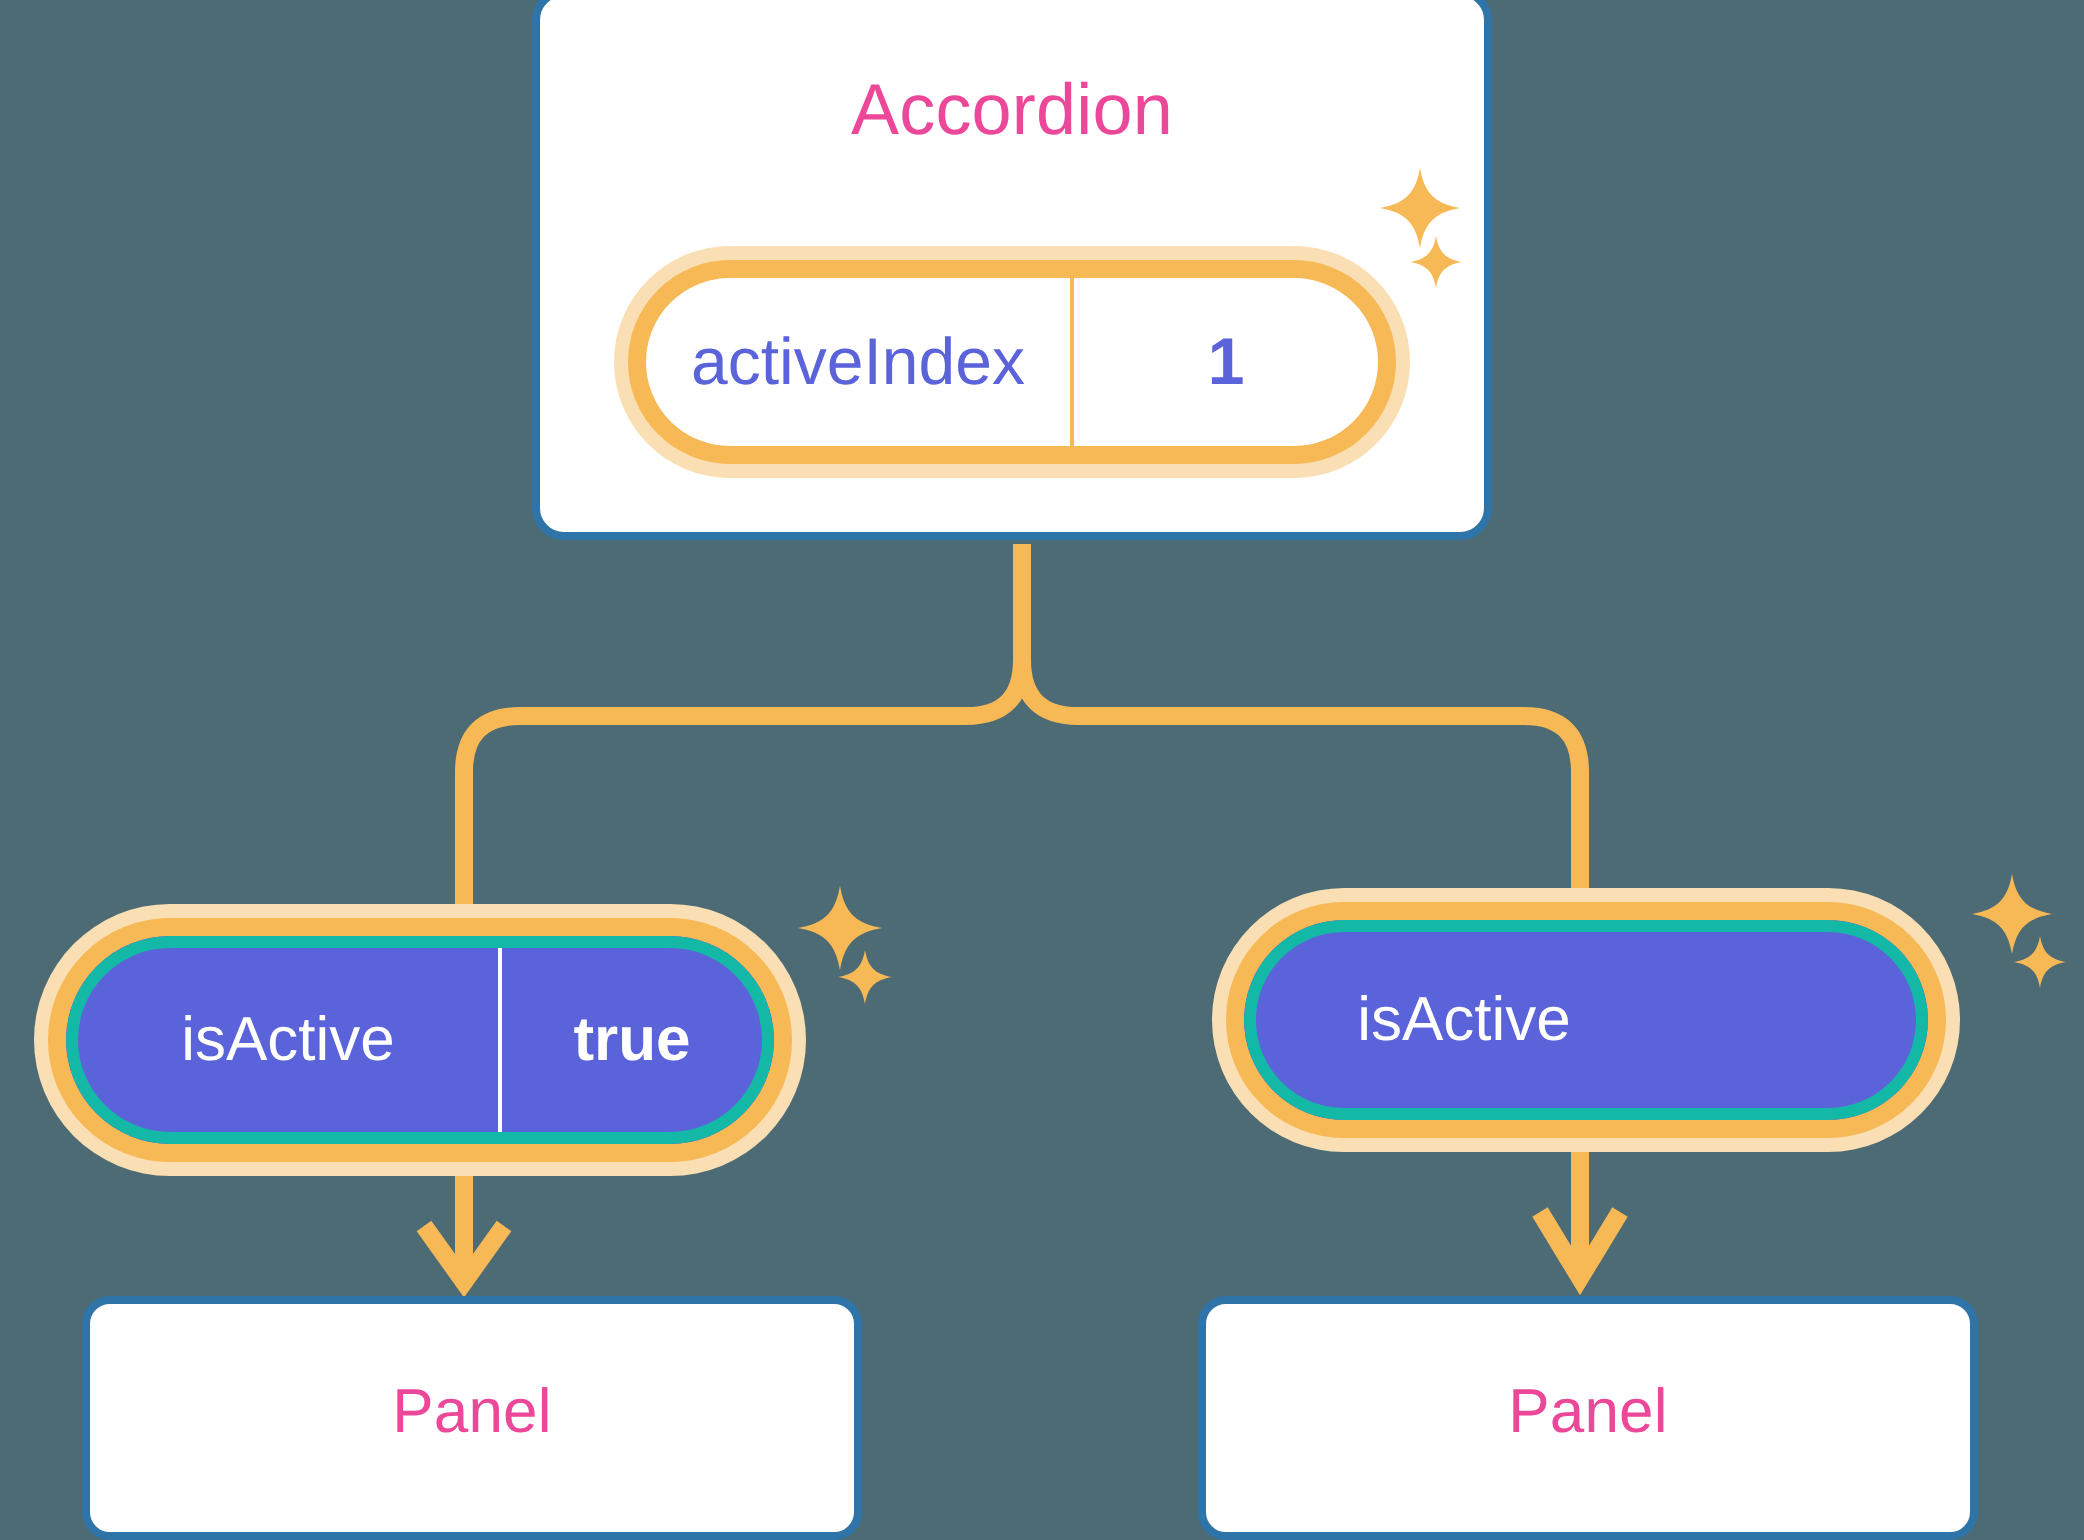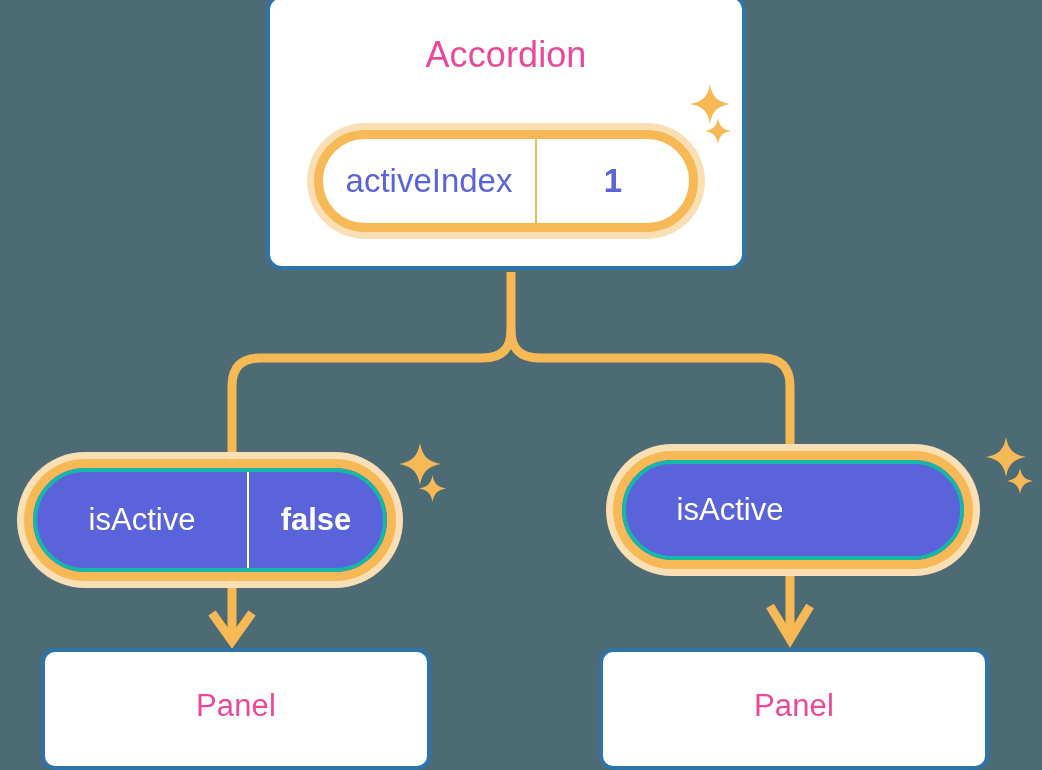--- a/index.html
+++ b/index.html
@@ -120,21 +120,21 @@
   .pill-purple {
     background: #5b63da;
     border: 9px solid #f7b955;
     box-shadow: 0 0 0 7px #fbdfb4;
   }
   .pill-purple .inner {
     display: flex;
     align-items: stretch;
     width: 100%;
     height: 100%;
-    border: 4px solid #14b8a6;
+    border: 6px solid #14b8a6;
     border-radius: 999px;
     box-sizing: border-box;
     overflow: hidden;
   }
   .pill-purple .seg { color: #ffffff; font-size: 31px; }
 
   #pill-isactive-false {
     left: 24px;
     top: 459px;
     width: 372px;
@@ -203,21 +203,21 @@
   </div>
 
   <div id="pill-activeindex" class="pill">
     <div class="seg seg-key">activeIndex</div>
     <div class="seg seg-val">1</div>
   </div>
 
   <div id="pill-isactive-false" class="pill pill-purple">
     <div class="inner">
       <div class="seg seg-key">isActive</div>
-      <div class="seg seg-val">false</div>
+      <div class="seg seg-val">true</div>
     </div>
   </div>
 
   <div id="pill-isactive-true" class="pill pill-purple">
     <div class="inner">
       <div class="seg seg-key">isActive</div>
     </div>
   </div>
 
   <div id="panel-left" class="card panel-card">

